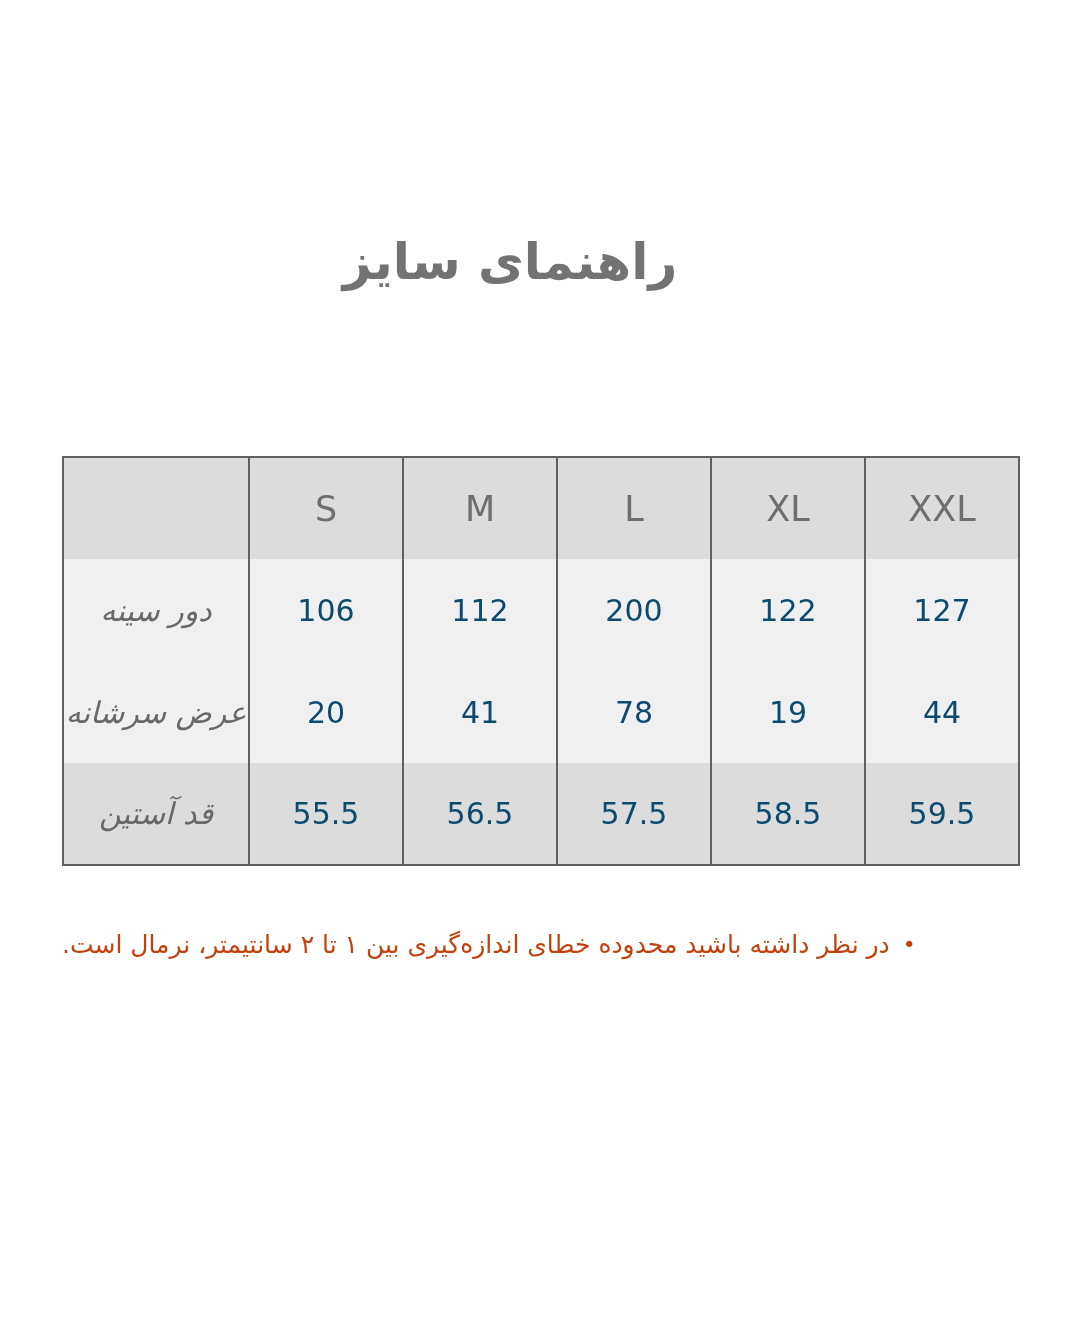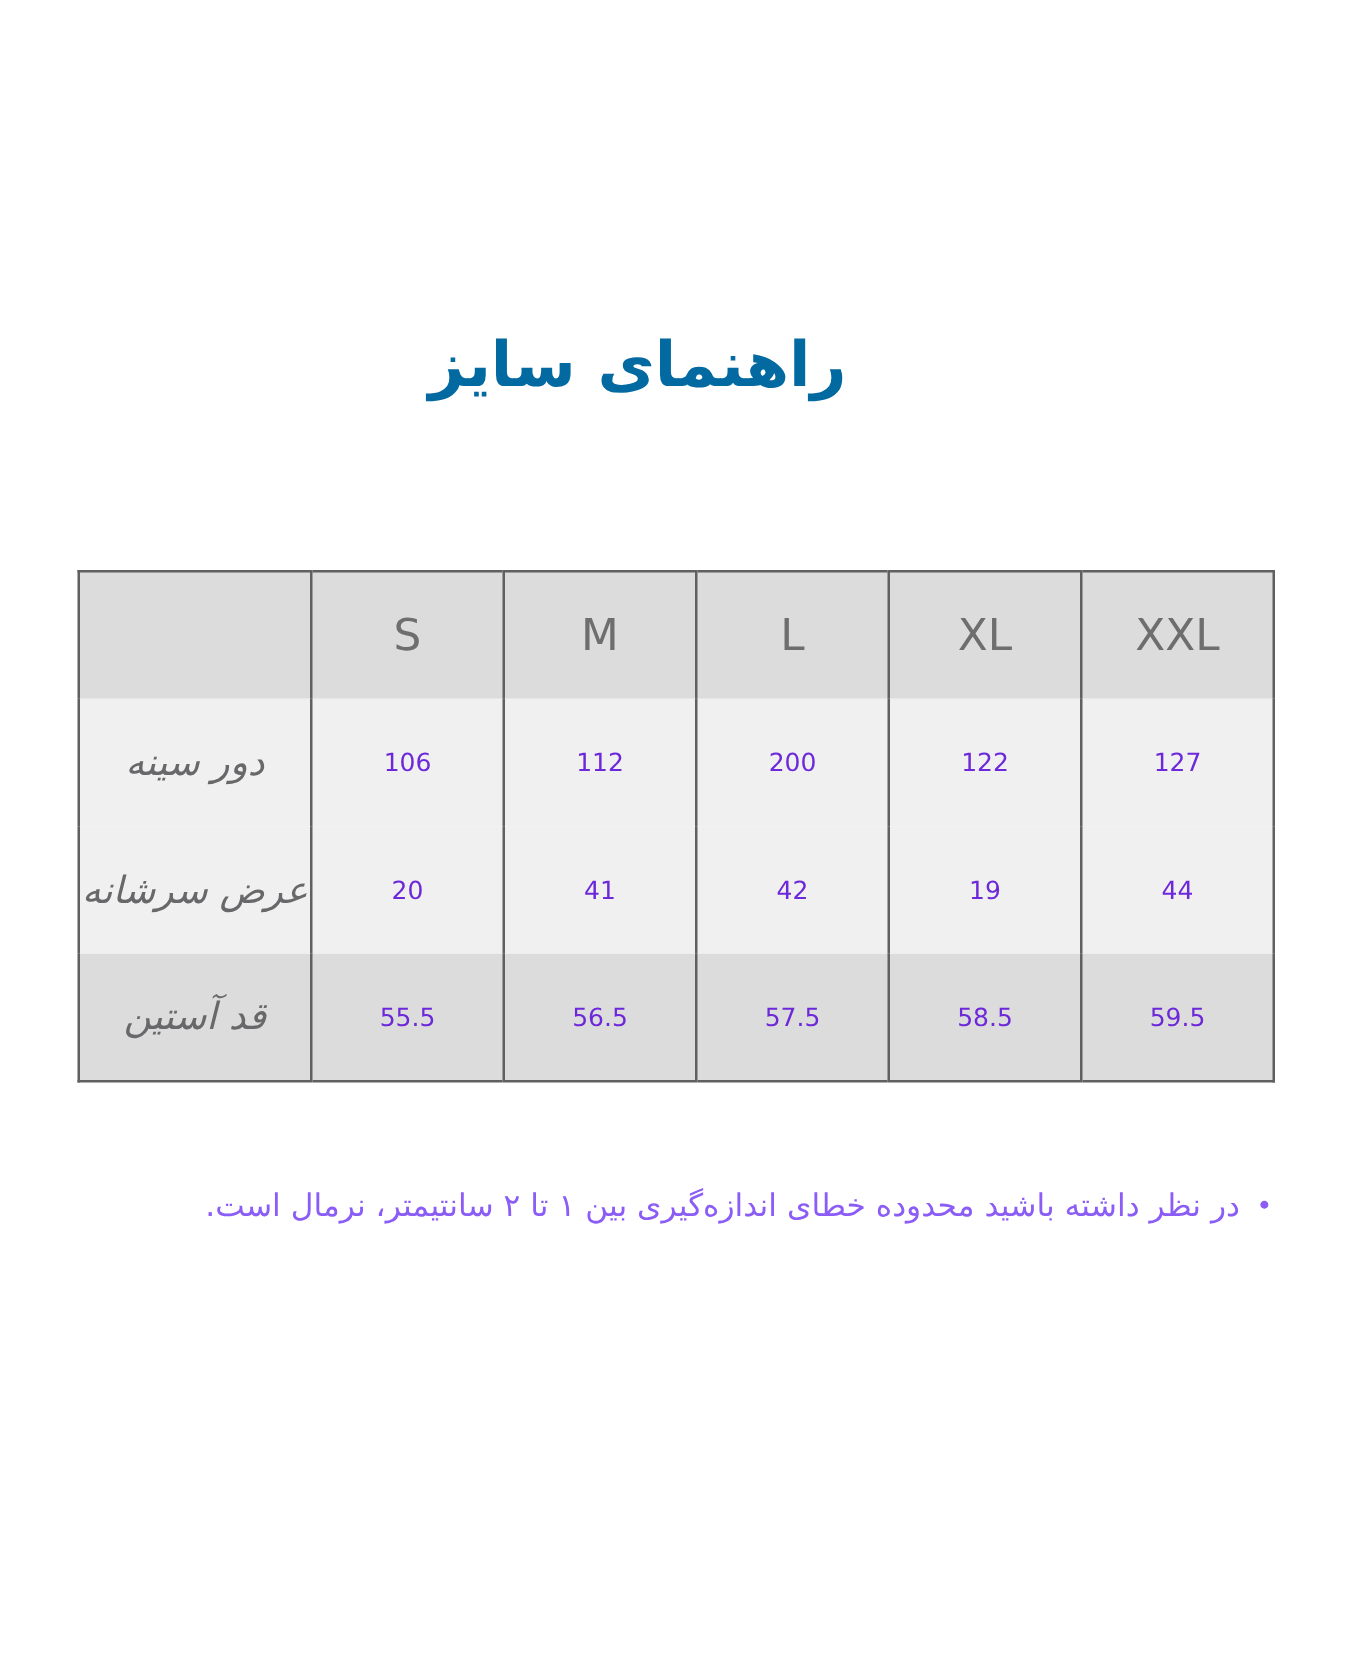--- a/index.html
+++ b/index.html
@@ -12,22 +12,21 @@
   .page { position: relative; width: 1080px; height: 1339px; background: #ffffff; }
 
   
   .page-title {
     position: absolute;
     top: 233px; left: 0; width: 1020px;
     text-align: center;
     direction: rtl;
     font-size: 50px;
     font-weight: bold;
-    color: #0369a1;
-    margin-top: 30px;
+    color: #737373;
   }
 
   
   table.size-table {
     position: absolute;
     left: 62px; top: 456px;
     width: 956px; height: 410px;
     border-collapse: collapse;
     table-layout: fixed;
     border: 2px solid #606060;
@@ -37,29 +36,29 @@
     border-left: 2px solid #606060;
     text-align: center;
     vertical-align: middle;
     padding: 0;
   }
   table.size-table td:first-child { border-left: none; }
   tr.r-dark td  { background: #dcdcdc; }
   tr.r-light td { background: #f0f0f0; }
   td.head-cell  { font-size: 35px; color: #6e6e6e; }
   td.label-cell { font-size: 30px; color: #68686a; direction: rtl; font-style: italic; }
-  td.val-cell   { font-size: 20px; color: #6d28d9; }
+  td.val-cell   { font-size: 30px; color: #0c4a6e; }
 
   
   .notes {
     position: absolute;
-    top: 948px; right: 62px; left: 62px;
+    top: 928px; right: 62px; left: 62px;
     direction: rtl;
-    text-align: right;
-    color: #8b5cf6;
+    text-align: left;
+    color: #c2410c;
     font-size: 25px;
   }
   .note { margin-bottom: 33px; line-height: 34px; }
   .bullet {
     display: inline-block;
     font-size: 22px;
     margin-left: 13px;
     vertical-align: 1px;
   }
 </style>
@@ -96,21 +95,21 @@
         <td class="val-cell">200</td>
         <td class="val-cell">122</td>
         <td class="val-cell">127</td>
       </tr>
 
 
       <tr class="r-light">
         <td class="label-cell">عرض سرشانه</td>
         <td class="val-cell">20</td>
         <td class="val-cell">41</td>
-        <td class="val-cell">42</td>
+        <td class="val-cell">78</td>
         <td class="val-cell">19</td>
         <td class="val-cell">44</td>
       </tr>
 
       <tr class="r-dark">
         <td class="label-cell">قد آستین</td>
         <td class="val-cell">55.5</td>
         <td class="val-cell">56.5</td>
         <td class="val-cell">57.5</td>
         <td class="val-cell">58.5</td>

